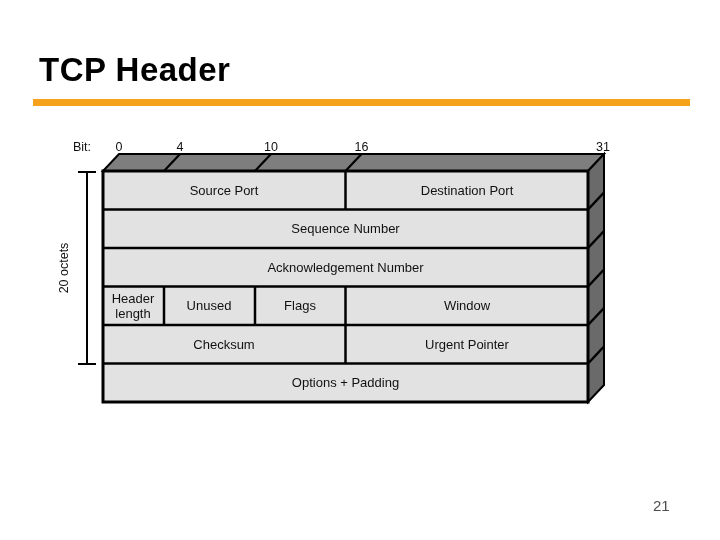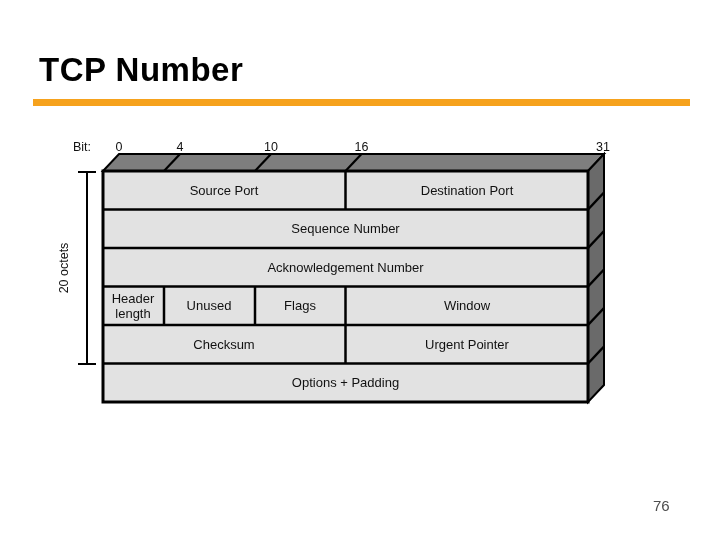--- a/index.html
+++ b/index.html
@@ -50,21 +50,21 @@
     top: 497px;
     font-size: 15px;
     color: #4d4d4d;
   }
 </style>
 </head>
 <body>
 
 <div class="slide">
 
-  <div class="title">TCP Number</div>
+  <div class="title">TCP Header</div>
   <div class="title-rule"></div>
 
   <svg class="diagram-svg" viewBox="0 0 570 285">
 
     <polygon points="48,36 64,19 549,19 533,36" stroke="#000" stroke-width="2" fill="#7e7e7e"></polygon>
     <polygon points="533,36 549,19 549,250 533,267" stroke="#000" stroke-width="2" fill="#6a6a6a"></polygon>
     <rect x="48" y="36" width="485" height="231" stroke="#000" stroke-width="3" fill="#e2e2e2"></rect>
 
     <line x1="109" y1="36" x2="125" y2="19" stroke="#000" stroke-width="2.2"></line>
     <line x1="200" y1="36" x2="216" y2="19" stroke="#000" stroke-width="2.2"></line>
@@ -114,15 +114,15 @@
     <text class="cell-label" x="154" y="175" text-anchor="middle">Unused</text>
     <text class="cell-label" x="245" y="175" text-anchor="middle">Flags</text>
     <text class="cell-label" x="412" y="175" text-anchor="middle">Window</text>
 
     <text class="cell-label" x="169" y="213.5" text-anchor="middle">Checksum</text>
     <text class="cell-label" x="412" y="213.5" text-anchor="middle">Urgent Pointer</text>
 
     <text class="cell-label" x="290.5" y="252" text-anchor="middle">Options + Padding</text>
   </svg>
 
-  <div class="page-num">76</div>
+  <div class="page-num">21</div>
 
 </div>
 
 </body></html>

